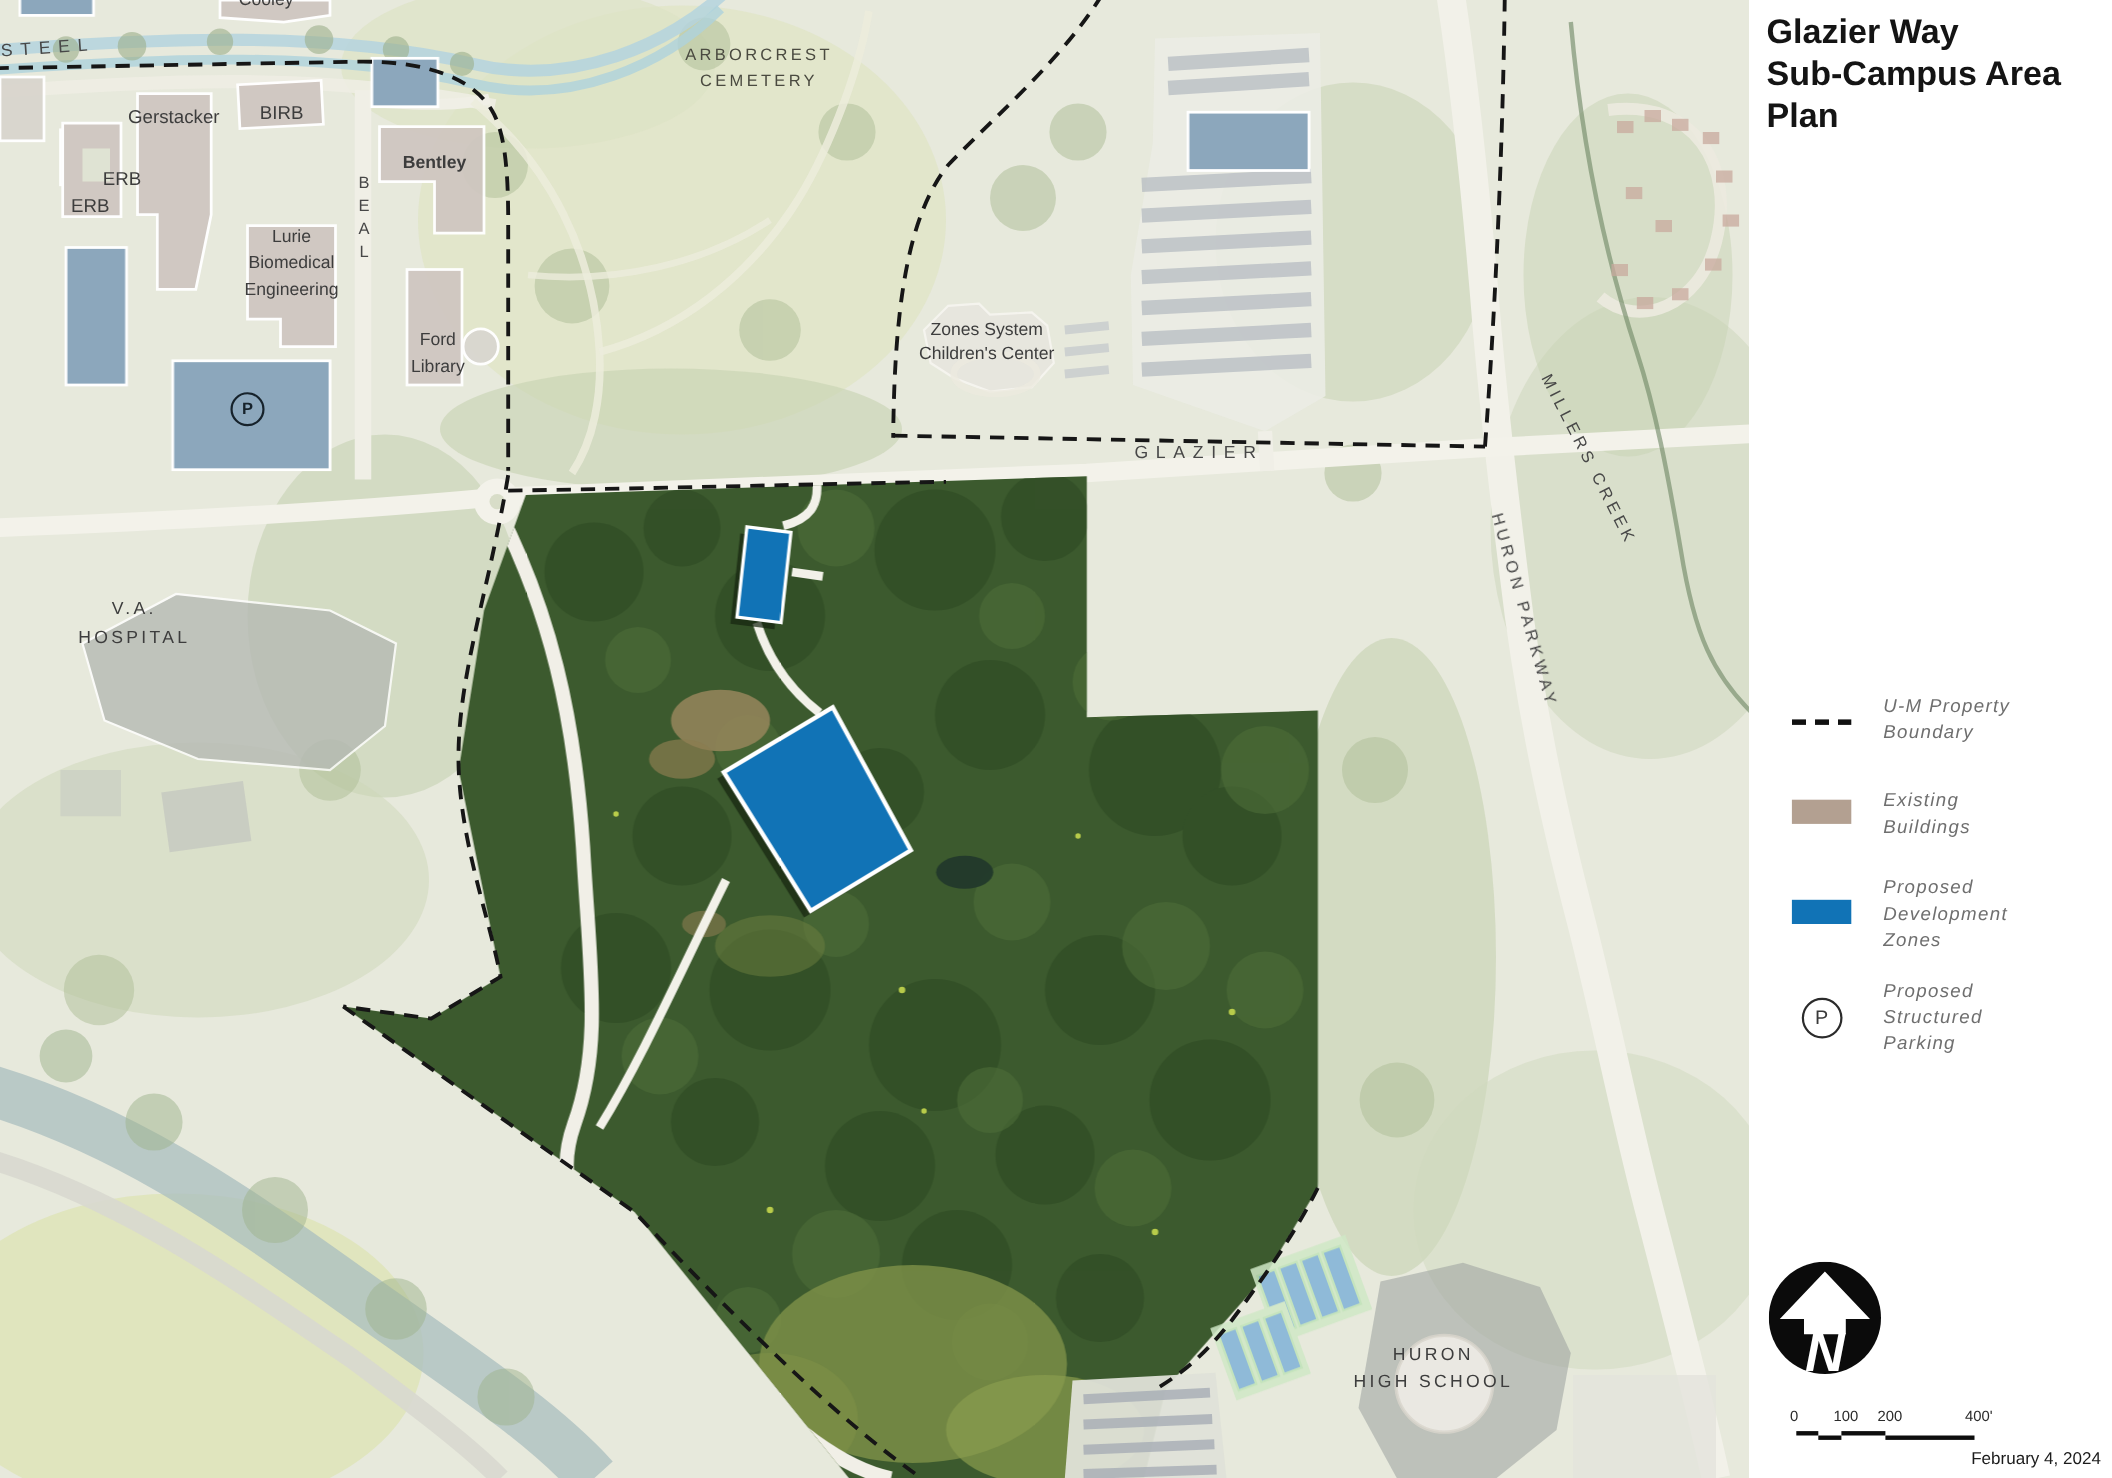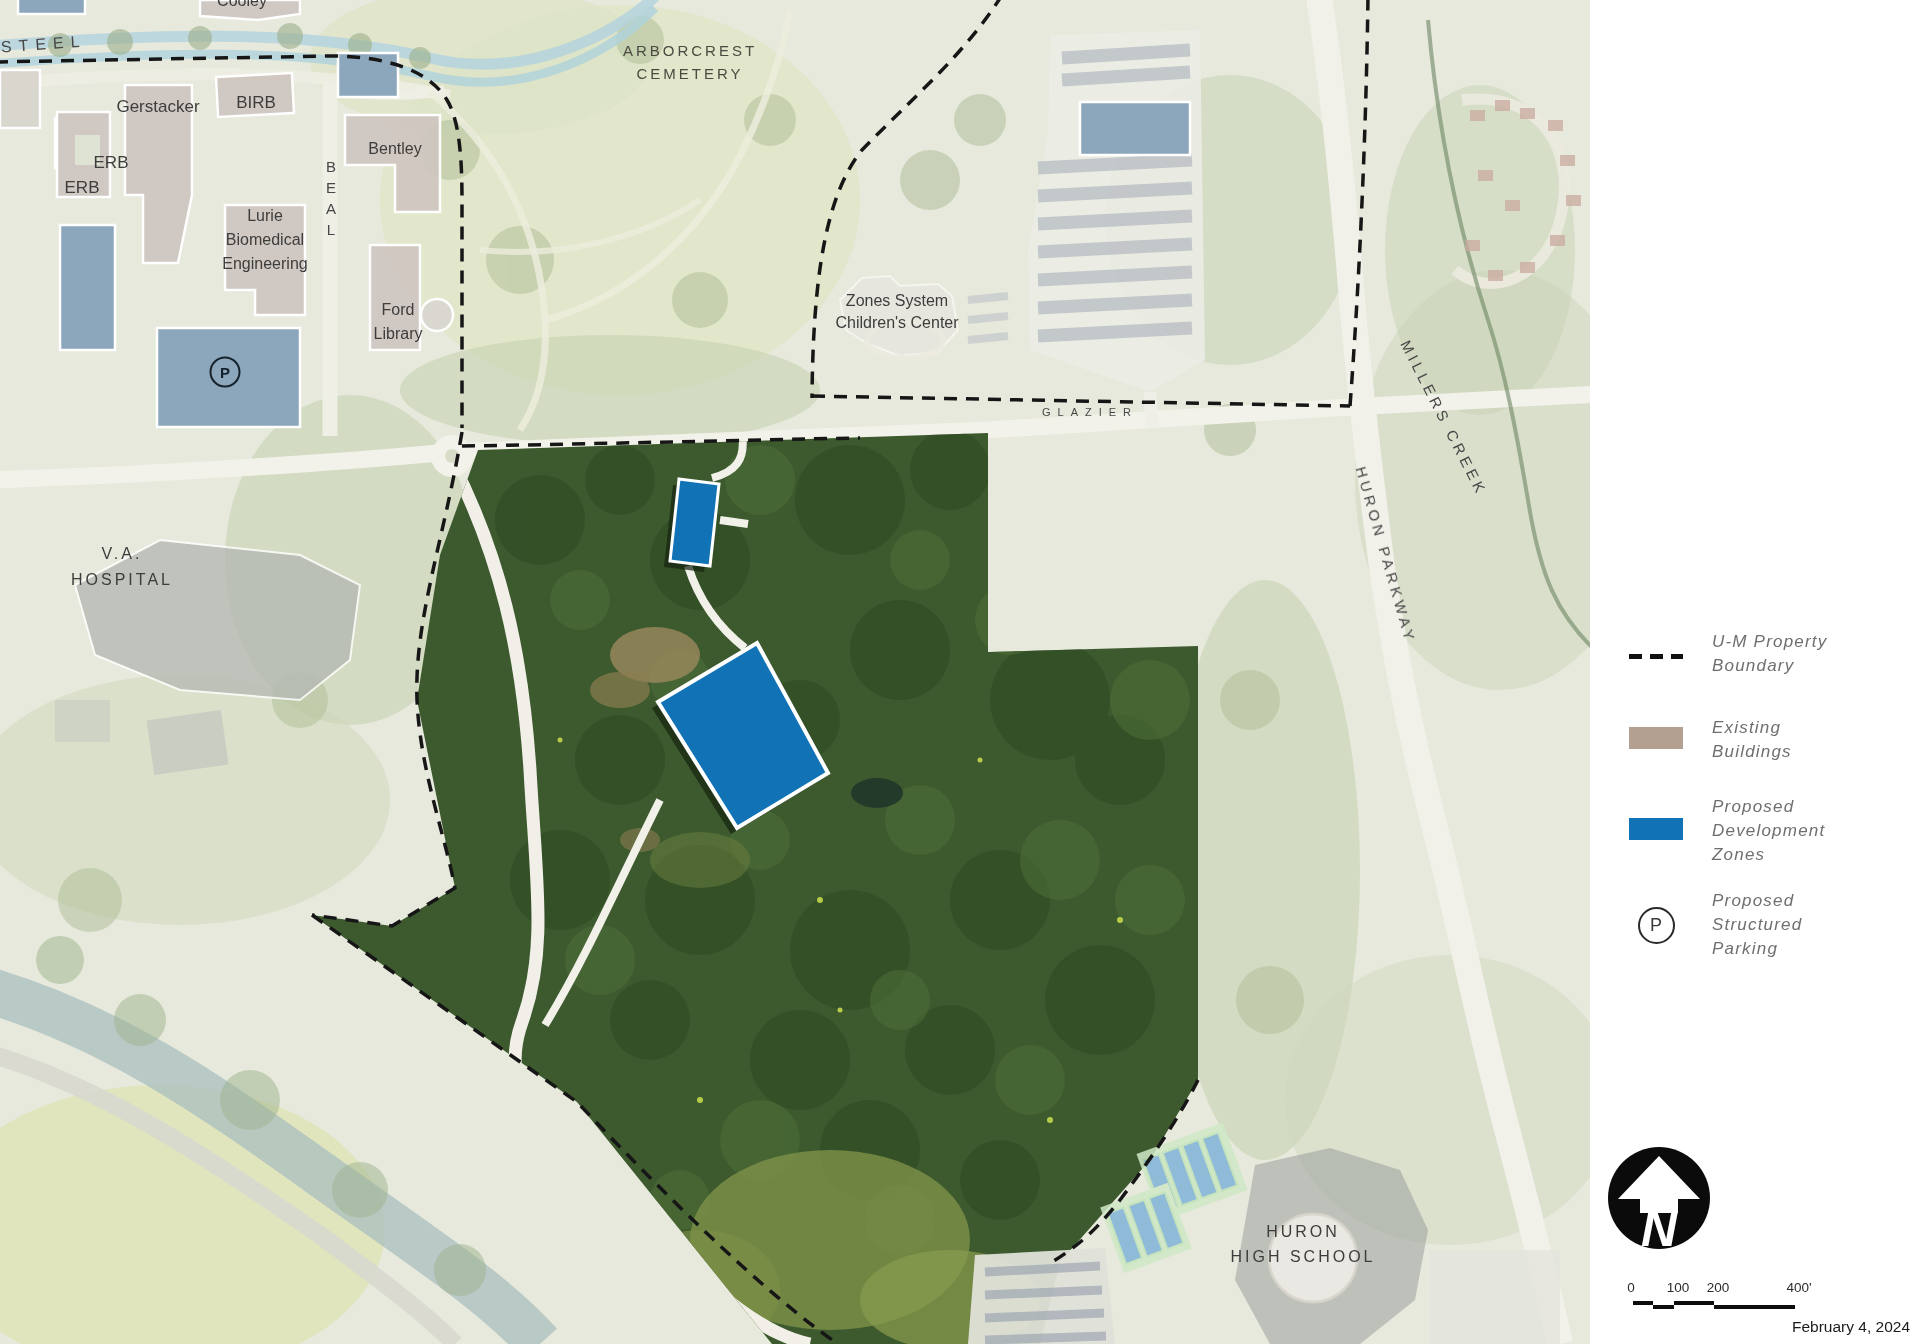--- a/index.html
+++ b/index.html
@@ -306,42 +306,45 @@
         <path d="M1198,1080 C1178,1120 1150,1160 1120,1200 C1095,1232 1075,1248 1052,1262"></path>
       </g>
     </svg>
 
     <div class="mlabel" style="left:242px;top:1px;font-size:16px;">Cooley</div>
     <div class="mlabel road-label" style="left:38px;top:45px;font-size:16px;letter-spacing:7px;transform:translate(-50%,-50%) rotate(-4deg);">ISTEEL</div>
     <div class="mlabel" style="left:158px;top:107px;font-size:17px;">Gerstacker</div>
     <div class="mlabel" style="left:256px;top:103px;font-size:17px;">BIRB</div>
     <div class="mlabel" style="left:111px;top:163px;font-size:17px;">ERB</div>
     <div class="mlabel" style="left:82px;top:188px;font-size:17px;">ERB</div>
-    <div class="mlabel" style="left:395px;top:149px;font-size:16px;">Bentley</div>
+    <div class="mlabel" style="left:395px;top:149px;font-size:16px;font-weight:bold;">Bentley</div>
     <div class="mlabel" style="left:265px;top:240px;font-size:16px;line-height:1.5;">Lurie
 Biomedical
 Engineering</div>
     <div class="mlabel" style="left:398px;top:322px;font-size:16px;line-height:1.5;">Ford
 Library</div>
     <div class="mlabel road-label" style="left:331px;top:200px;font-size:15px;letter-spacing:4px;writing-mode:vertical-rl;text-orientation:upright;">BEAL</div>
     <div class="mlabel" style="left:690px;top:62px;font-size:15px;letter-spacing:3px;line-height:1.55;color:#4a4a40;">ARBORCREST
 CEMETERY</div>
     <div class="mlabel" style="left:897px;top:312px;font-size:16px;line-height:1.4;">Zones System
 Children's Center</div>
-    <div class="mlabel road-label" style="left:1090px;top:413px;font-size:11px;letter-spacing:7px;">GLAZIER</div>
+    <div class="mlabel road-label" style="left:1090px;top:413px;font-size:16px;letter-spacing:7px;">GLAZIER</div>
     <div class="mlabel road-label" style="left:1444px;top:418px;font-size:15px;letter-spacing:4px;transform:translate(-50%,-50%) rotate(63deg);white-space:nowrap;">MILLERS CREEK</div>
     <div class="mlabel road-label" style="left:1386px;top:555px;font-size:15px;letter-spacing:4px;transform:translate(-50%,-50%) rotate(74deg);white-space:nowrap;">HURON PARKWAY</div>
     <div class="mlabel" style="left:122px;top:567px;font-size:16px;letter-spacing:3px;line-height:1.6;text-align:center;">V.A.
 HOSPITAL</div>
     <div class="mlabel" style="left:1303px;top:1245px;font-size:16px;letter-spacing:3px;line-height:1.55;">HURON
 HIGH SCHOOL</div>
     <div class="map-p-badge" style="left:225px;top:372px;">P</div>
   </div>
 
   <aside class="panel">
+    <h1>Glazier Way
+Sub-Campus Area
+Plan</h1>
 
     <div class="legend-row" style="top:630px;">
       <div class="legend-icon" style="top:24px;">
           <div class="sw-dash"></div>
         </div>
       <div class="legend-label">U-M Property
 Boundary</div>
     </div>
 
     <div class="legend-row" style="top:716px;">

